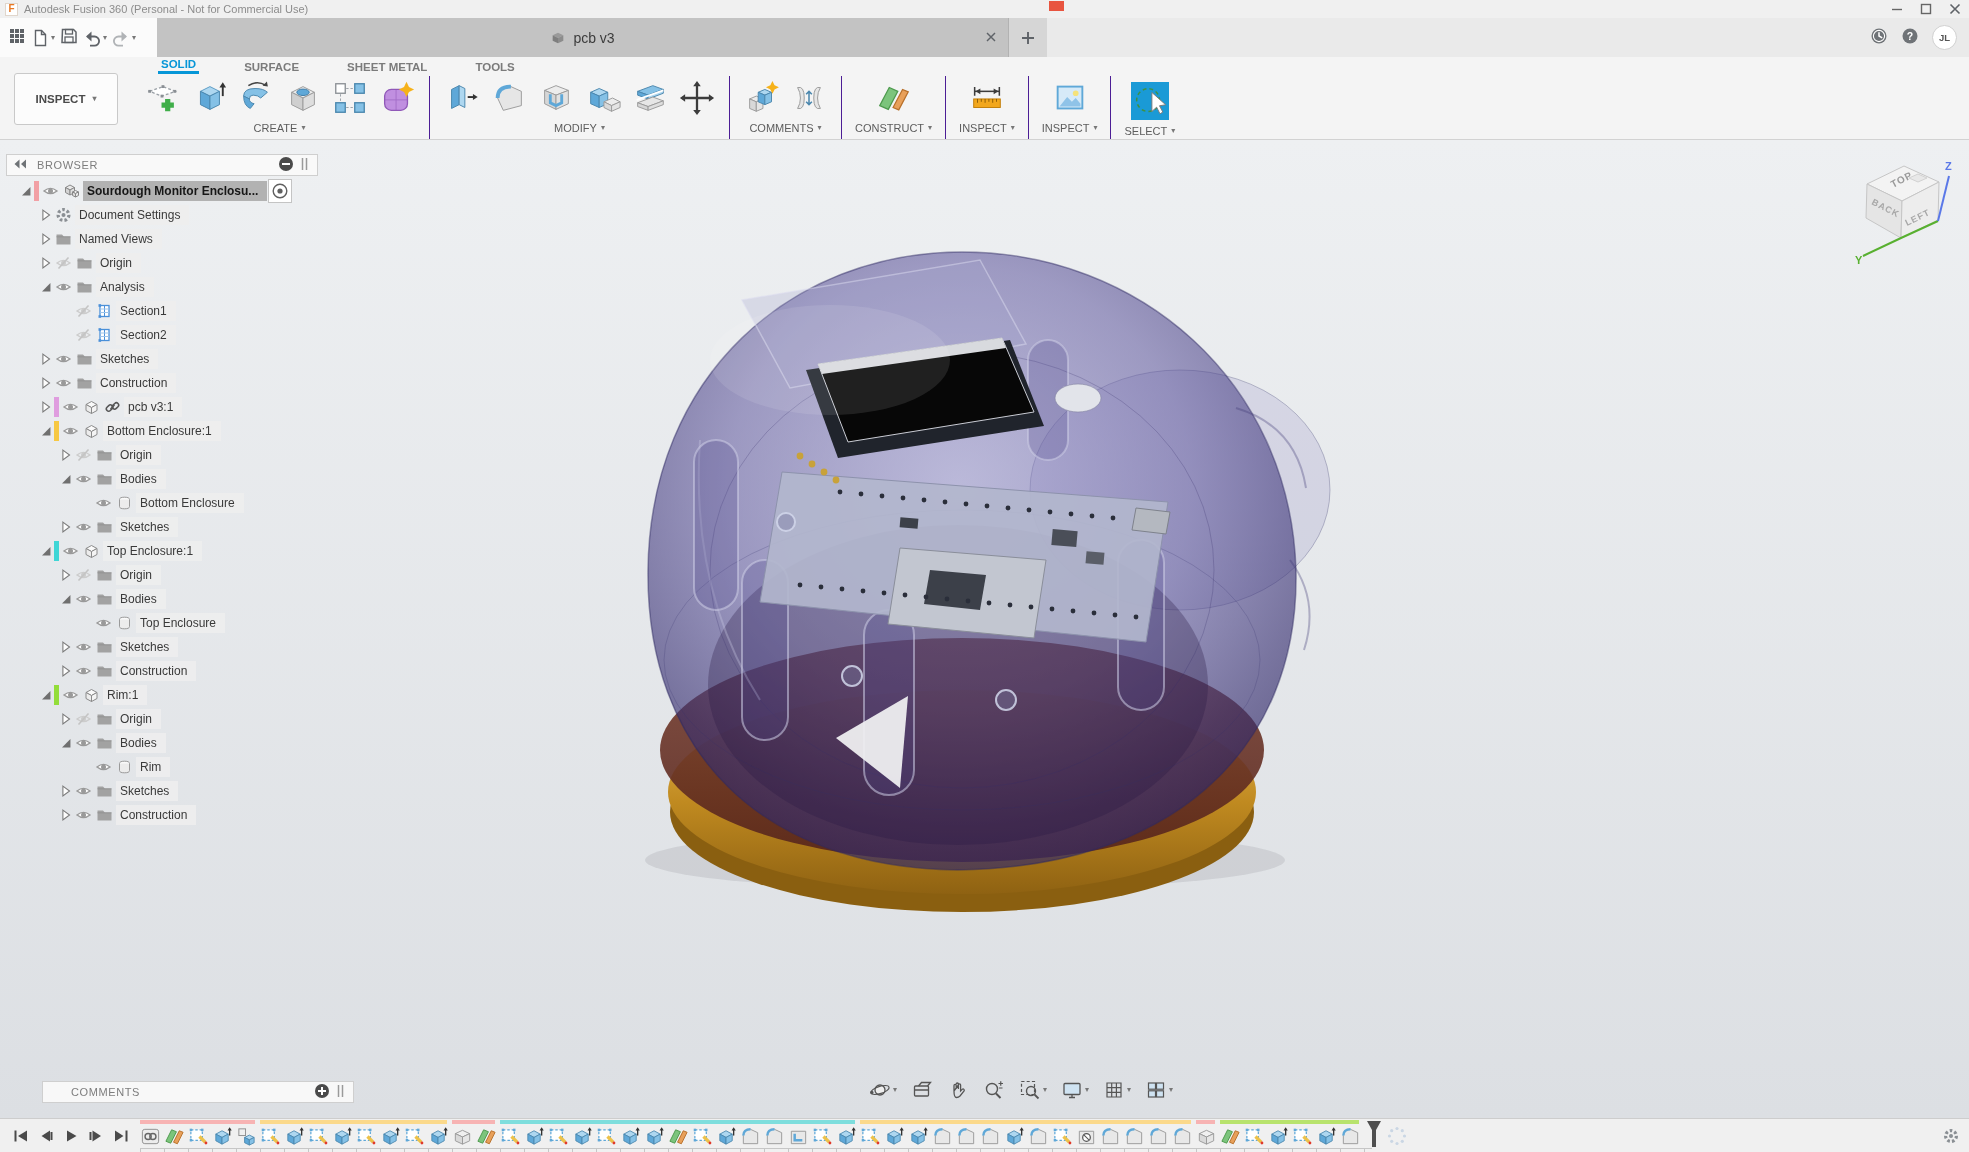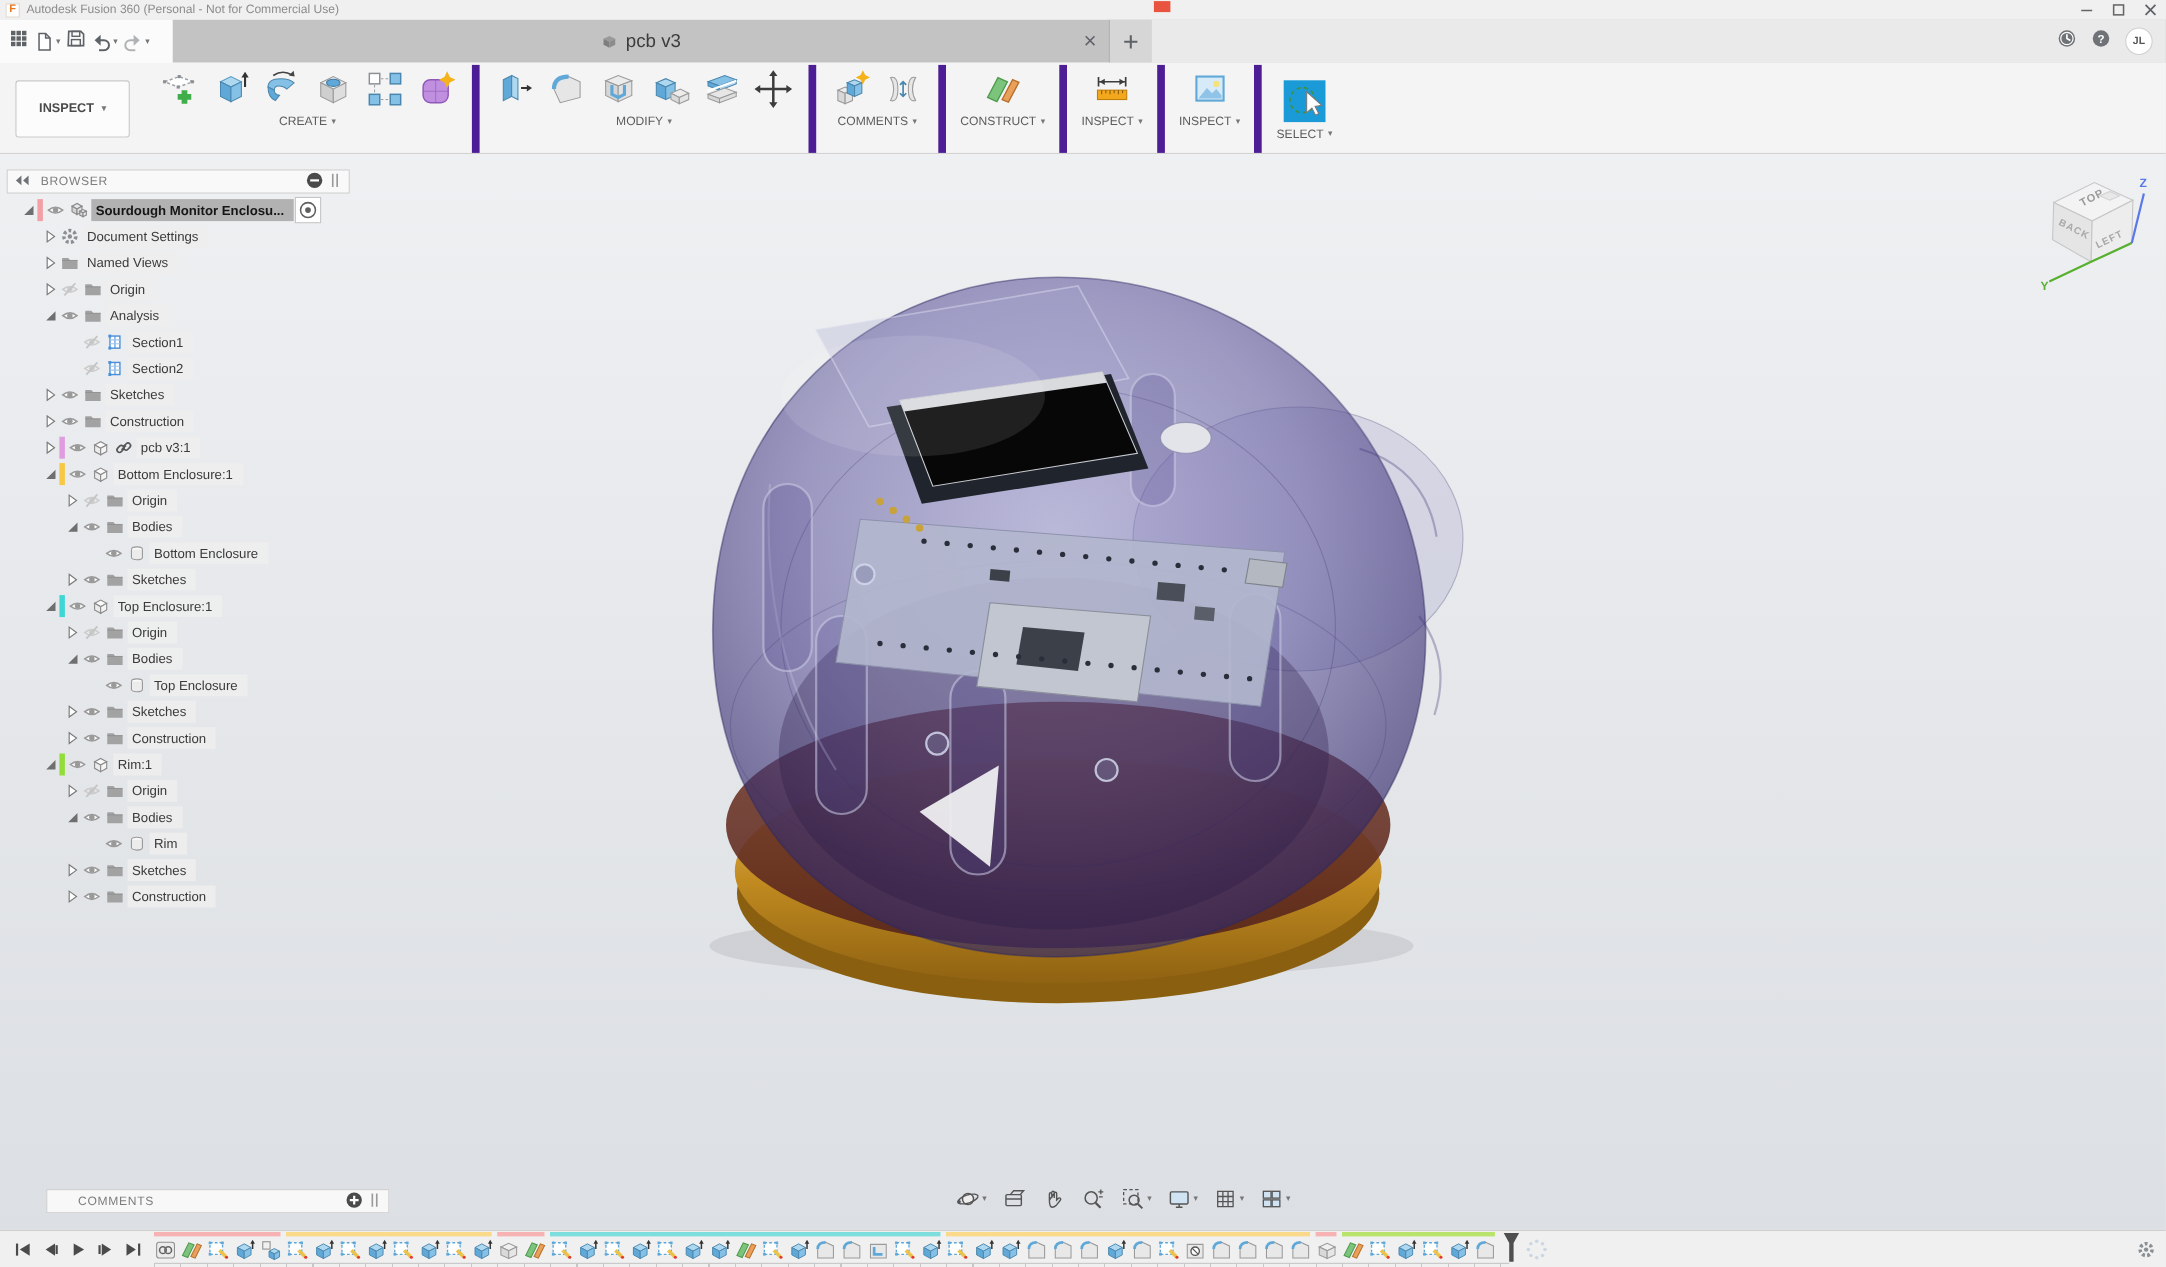--- a/index.html
+++ b/index.html
@@ -14,42 +14,42 @@
   .win-controls{margin-left:auto;display:flex;height:100%;}
   .win-btn{width:29px;height:100%;display:flex;align-items:center;justify-content:center;}
   .alert-marker{position:absolute;left:1049px;top:1px;width:15px;height:10px;background:#e8543f;}
   
   .appbar{position:absolute;top:18px;left:0;right:0;height:39px;background:#fbfbfb;display:flex;}
   .qa{width:157px;display:flex;align-items:center;gap:5px;padding-left:8px;box-sizing:border-box;}
   .qa .ic18{width:18px;height:18px;}
   .caret{font-size:8px;color:#777;line-height:1;}
   .tabstrip{flex:1;display:flex;background:#c3c3c3;}
   .dtab{position:relative;display:flex;align-items:center;justify-content:center;gap:7px;
-        font-size:17px;color:#3c3c3c;height:100%;box-sizing:border-box;}
+        font-size:14px;color:#3c3c3c;height:100%;box-sizing:border-box;}
   .dtab .ic18{width:16px;height:16px;}
   .dtab.inactive{width:852px;border-right:1px solid #b2b2b2;}
   .dtab.active{width:812px;background:#f4f4f4;}
   .tab-close{position:absolute;right:9px;top:11px;width:16px;height:16px;}
   .newtab{width:38px;height:100%;background:#d6d6d6;display:flex;align-items:center;justify-content:center;}
   .appbar-right{flex:1;background:#eaeaea;display:flex;align-items:center;justify-content:flex-end;
                 gap:13px;padding-right:12px;}
   .avatar{width:23px;height:23px;border-radius:50%;background:#fff;border:1px solid #d0d0d0;
           font-size:9.5px;font-weight:bold;color:#555;display:flex;align-items:center;justify-content:center;}
   
   .ribbon{position:absolute;top:57px;left:0;right:0;height:83px;background:#f4f4f4;
           border-bottom:1px solid #d2d2d2;display:flex;box-sizing:border-box;}
   .design-btn{margin:16px 12px 14px 14px;width:102px;border:1px solid #c9c9c9;border-radius:3px;background:#fcfcfc;
               display:flex;align-items:center;justify-content:center;gap:7px;
               font-size:11.5px;font-weight:bold;color:#4a4a4a;}
   .ribbon-right{flex:1;display:flex;flex-direction:column;}
   .rtabs{height:17px;display:flex;gap:42px;padding-left:28px;font-size:11.5px;font-weight:bold;color:#7b7b7b;align-items:flex-end;}
   .rtab{padding:0 3px 1px;cursor:default;}
   .rtab.active{color:#0696d7;border-bottom:3px solid #0696d7;}
   .rgroups{flex:1;display:flex;margin-top:2px;}
-  .rgroup{display:flex;flex-direction:column;align-items:center;padding:0 13px;border-right:7px solid #4c1d95;}
+  .rgroup{display:flex;flex-direction:column;align-items:center;padding:0 13px;border-right:1px solid #4c1d95;}
   .rgroup:last-child{border-right:none;justify-content:center;}
   .ricons{display:flex;gap:9px;align-items:center;height:44px;}
   .ricon{width:38px;height:38px;}
   .ricon svg{width:38px;height:38px;}
   .ricon.sel{background:#1a9ad6;}
   .rlabel{font-size:11px;color:#5c5c5c;display:flex;gap:4px;align-items:center;margin-top:2px;}
   
   .viewport{position:absolute;top:140px;left:0;right:0;height:978px;
             background:linear-gradient(#eef0f2,#dcdfe3);}
   .model-svg{position:absolute;left:0;top:0;}
@@ -546,20 +546,26 @@
       </div>
     </div>
   </div>
 
   <div class="ribbon">
     <div class="design-btn">
       <span>INSPECT</span>
         <span class="caret">▾</span>
     </div>
     <div class="ribbon-right">
+      <div class="rtabs">
+          <span class="rtab active">SOLID</span>
+          <span class="rtab">SURFACE</span>
+          <span class="rtab">SHEET METAL</span>
+          <span class="rtab">TOOLS</span>
+        </div>
       <div class="rgroups">
           <div class="rgroup">
             <div class="ricons">
               <div class="ricon">
                 <svg class="ic" width="38" height="38">
                   <use href="#i-create-sketch"></use>
                 </svg>
               </div>
               <div class="ricon">
                 <svg class="ic" width="38" height="38">

